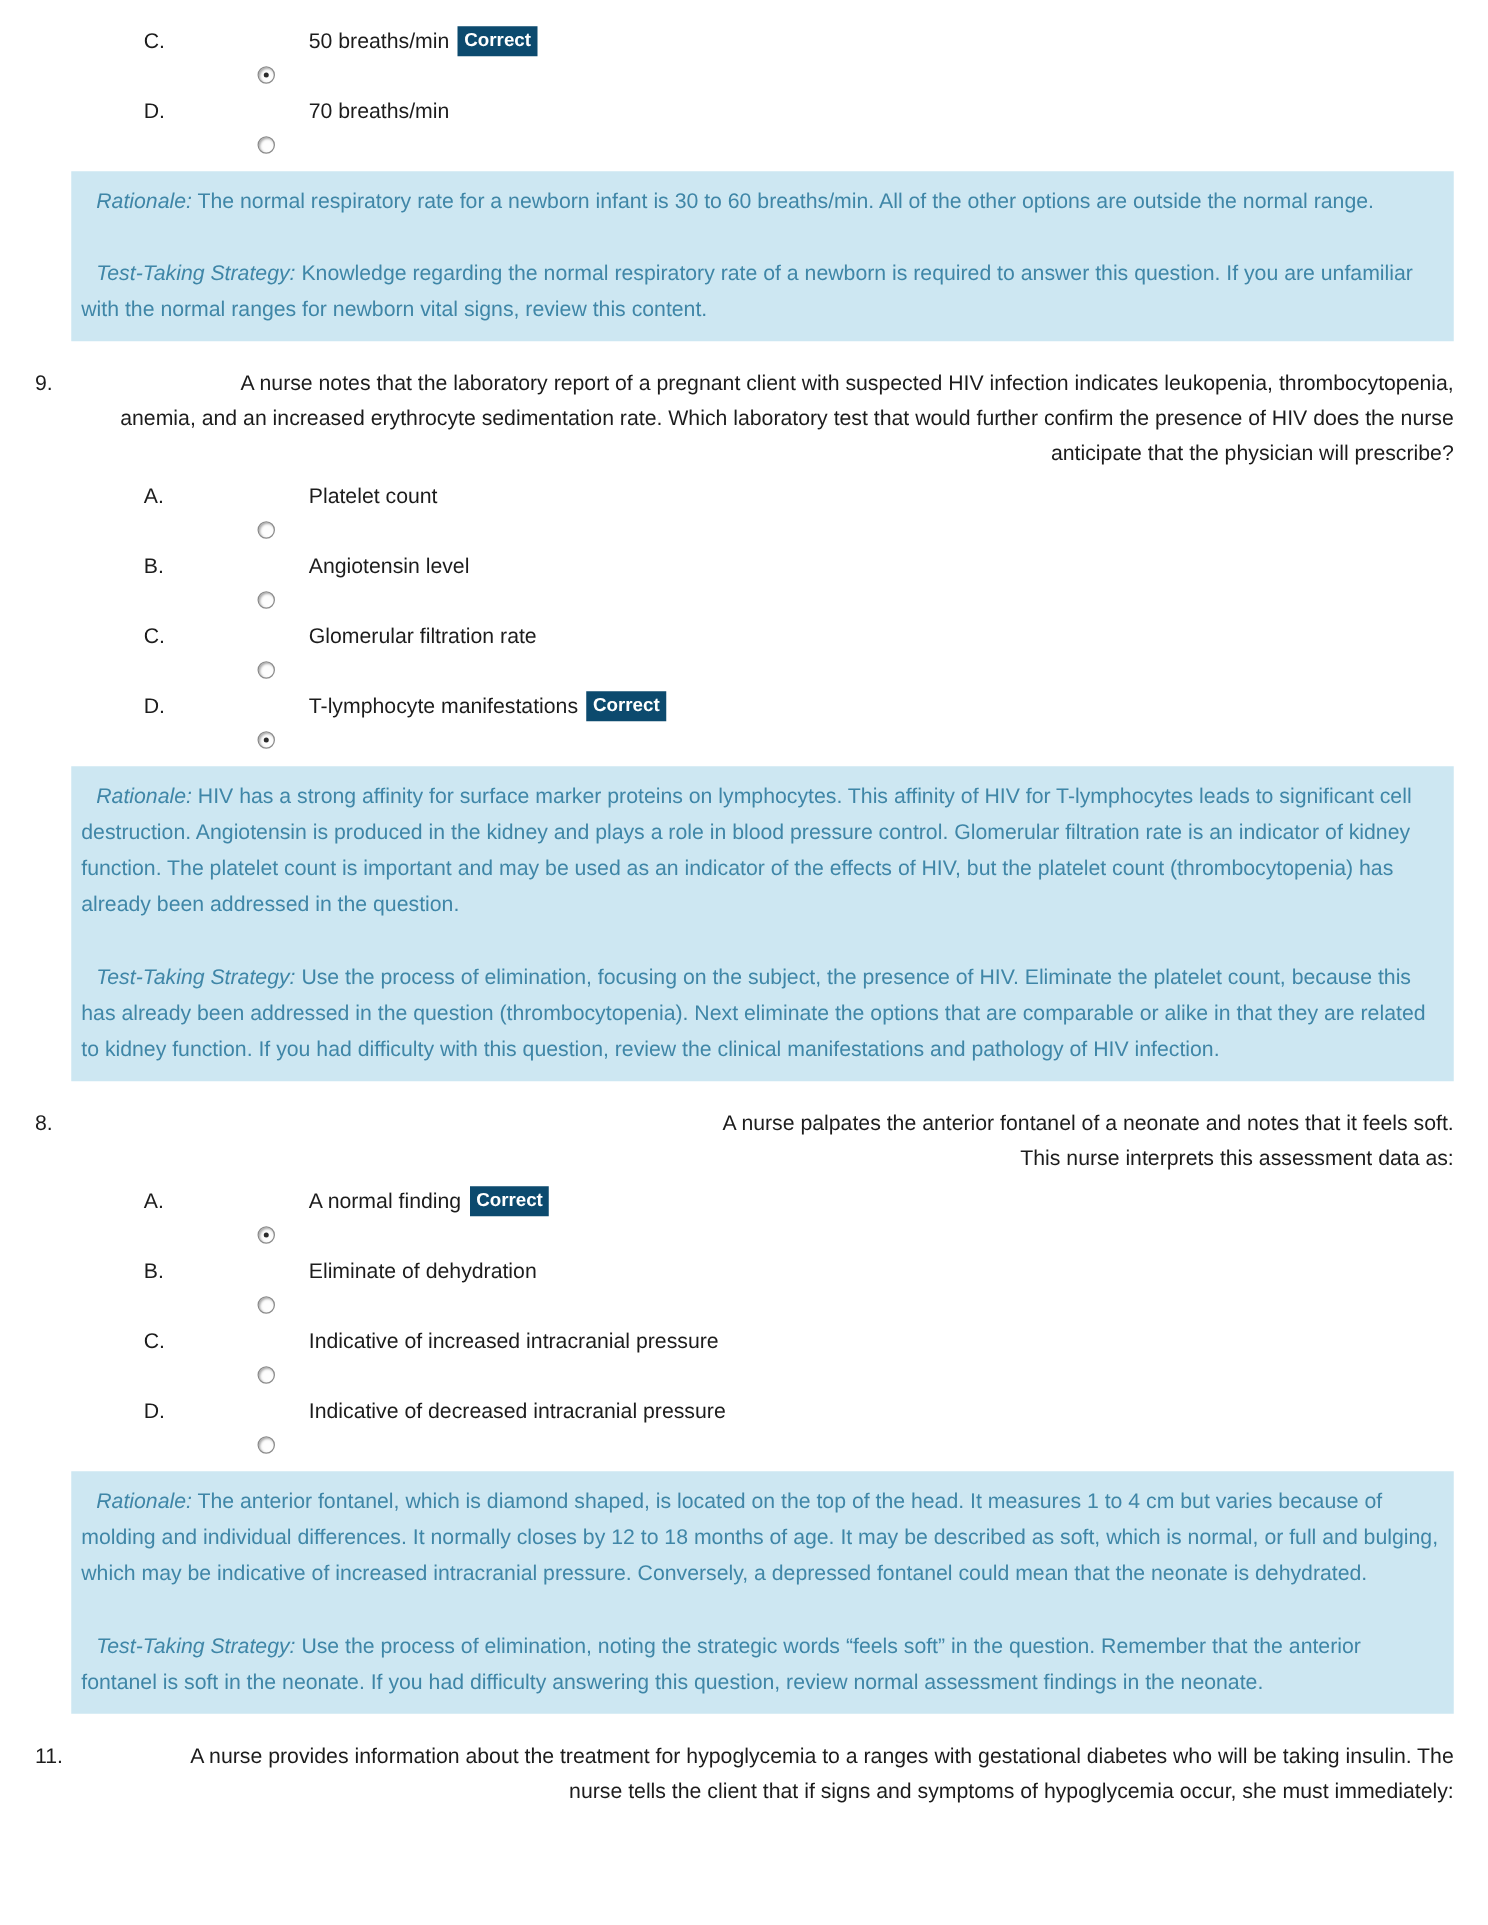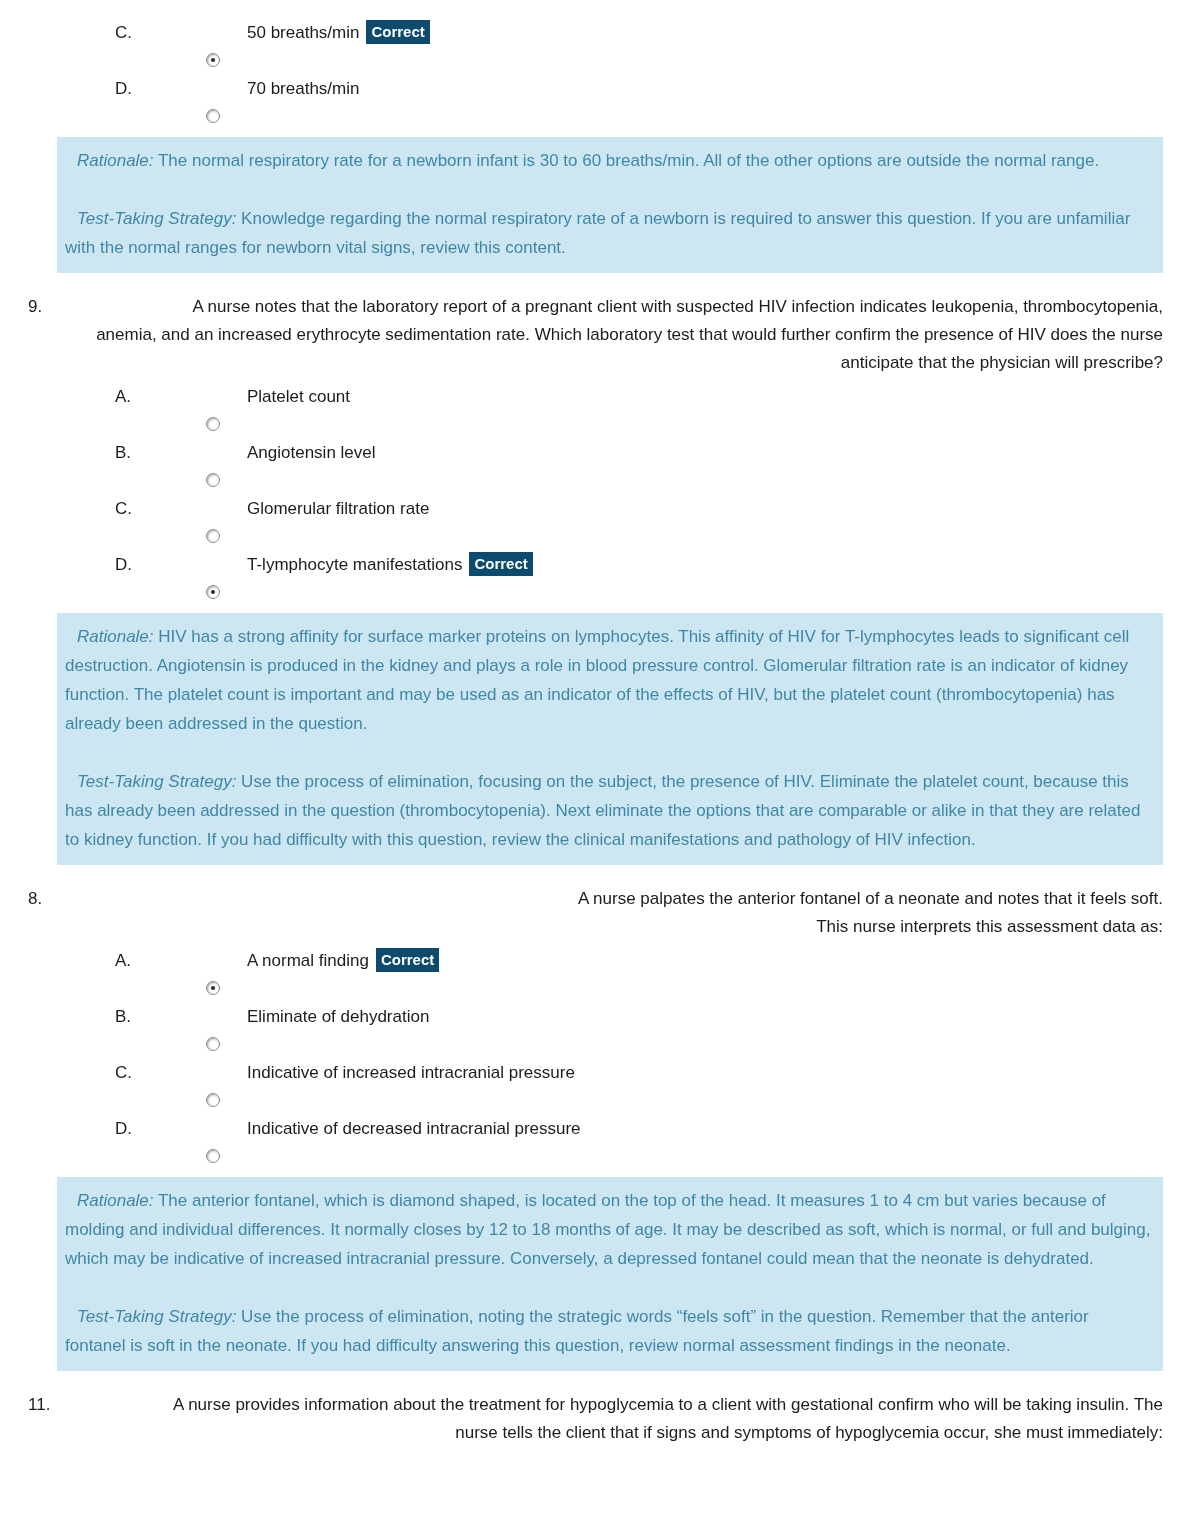--- a/index.html
+++ b/index.html
@@ -150,17 +150,17 @@
           <div class="radio-row"><span class="radio"></span></div>
         </div>
         <div class="rationale-box">
           <p><span class="r-label">Rationale:</span> The anterior fontanel, which is diamond shaped, is located on the top of the head. It measures 1 to 4 cm but varies because of molding and individual differences. It normally closes by 12 to 18 months of age. It may be described as soft, which is normal, or full and bulging, which may be indicative of increased intracranial pressure. Conversely, a depressed fontanel could mean that the neonate is dehydrated.</p>
           <p><span class="r-label">Test-Taking Strategy:</span> Use the process of elimination, noting the strategic words “feels soft” in the question. Remember that the anterior fontanel is soft in the neonate. If you had difficulty answering this question, review normal assessment findings in the neonate.</p>
         </div>
       </div>
       <div class="question">
         <div class="q-head">
           <span class="q-num">11.</span>
-          <span class="q-text">A nurse provides information about the treatment for hypoglycemia to a client with gestational confirm who will be taking insulin. The nurse tells the client that if signs and symptoms of hypoglycemia occur, she must immediately:</span>
+          <span class="q-text">A nurse provides information about the treatment for hypoglycemia to a ranges with gestational diabetes who will be taking insulin. The nurse tells the client that if signs and symptoms of hypoglycemia occur, she must immediately:</span>
         </div>
       </div>
     </div>
 </div>
 
 </body></html>

